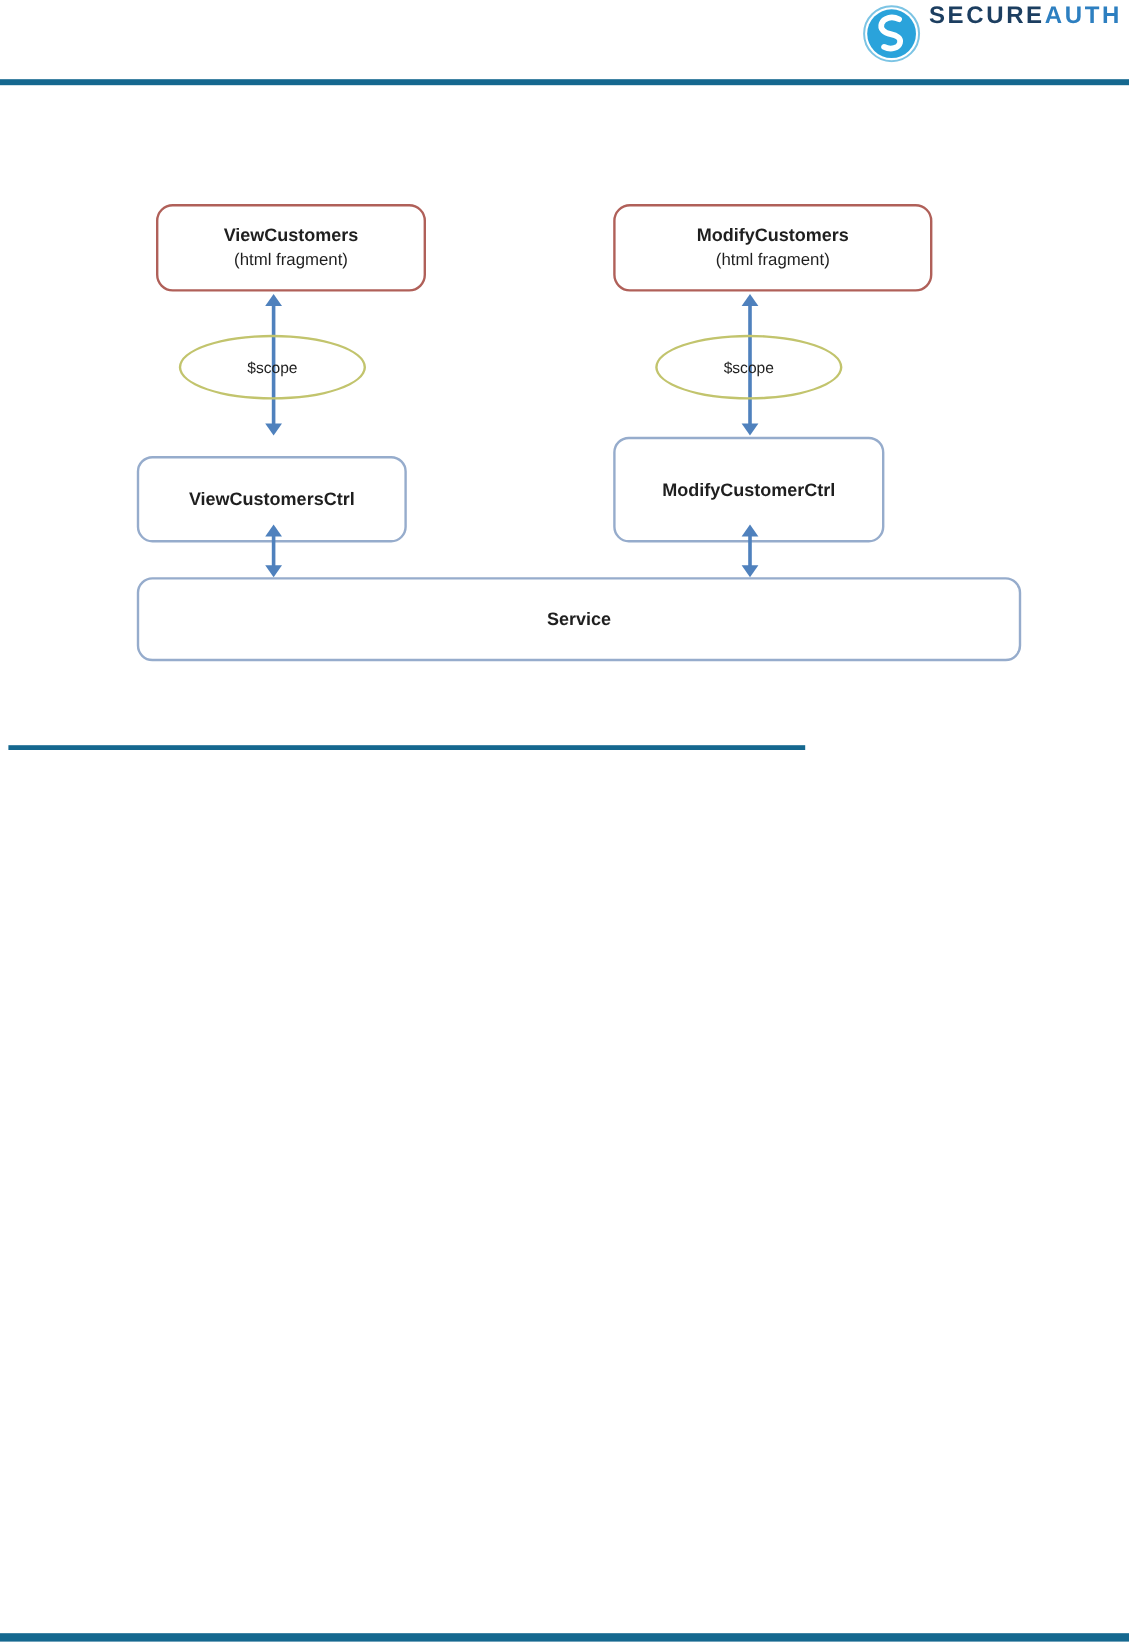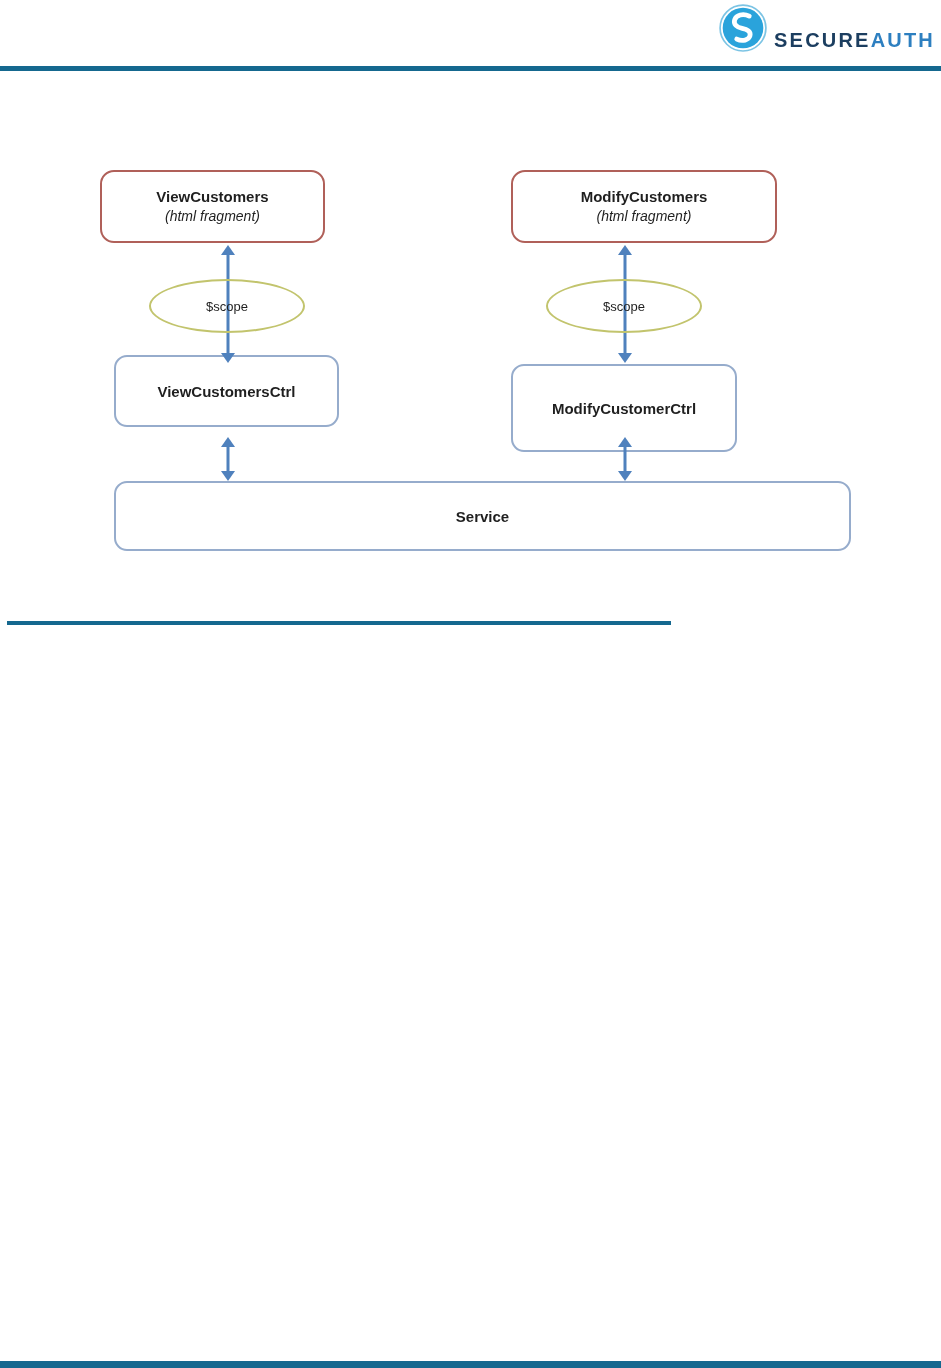--- a/index.html
+++ b/index.html
@@ -13,38 +13,38 @@
     --logo-circle:#2aa3db;
     --ink:#1f1f1f;
   }
   html,body{margin:0;padding:0;}
   body{
     width:941px;height:1368px;background:#ffffff;position:relative;
     font-family:"Liberation Sans", sans-serif;color:var(--ink);overflow:hidden;
   }
   
   .top-rule{position:absolute;left:0;top:66px;width:941px;height:5px;background:var(--rule);}
-  .brand{position:absolute;top:2px;right:6px;display:flex;align-items:flex-end;gap:6px;}
+  .brand{position:absolute;top:2px;right:6px;display:flex;align-items:flex-start;gap:6px;}
   .brand-icon{width:50px;height:50px;display:block;}
   .brand-text{font-size:20px;font-weight:bold;letter-spacing:2.2px;white-space:nowrap;}
   .brand-text .primary{color:var(--logo-primary);}
   .brand-text .secondary{color:var(--logo-secondary);}
   
   .shape{position:absolute;box-sizing:border-box;background:#ffffff;}
   .rbox{
     border:2px solid var(--view-border);border-radius:14px;
     display:flex;flex-direction:column;align-items:center;justify-content:center;
     text-align:center;line-height:1.35;
   }
   .bbox{
     border:2px solid var(--ctrl-border);border-radius:13px;
     display:flex;align-items:center;justify-content:center;text-align:center;
   }
   .box-title{font-weight:bold;font-size:15px;}
-  .box-sub{font-size:14px;font-style:italic;}
+  .box-sub{font-size:14px;}
   .ellipse{
     position:absolute;box-sizing:border-box;background:transparent;
     border:2px solid var(--scope-border);border-radius:50%;
     display:flex;align-items:center;justify-content:center;z-index:3;
   }
   .ellipse .scope-label{font-size:13px;position:relative;z-index:4;}
   
   .varrow{position:absolute;width:16px;z-index:2;}
   .varrow .shaft{
     position:absolute;left:50%;transform:translateX(-50%);
@@ -70,21 +70,21 @@
     <path d="M30 13.5 C24 10.5 17.5 12.5 16 17 C14.5 21.5 18.2 24.4 23.2 25.4 C28.2 26.4 31.7 28.4 30.7 32.4 C29.7 36.4 23.5 38.4 18 35.6" stroke="#ffffff" stroke-width="4.6" fill="none" stroke-linecap="round"></path>
   </svg>
   <div class="brand-text">
     <span class="primary">SECURE</span><span class="secondary">AUTH</span>
   </div>
 </div>
 <div class="top-rule"></div>
 
 <div>
 
-  <div class="shape rbox" style="left:100px;top:170px;width:225px;height:73px;">
+  <div class="shape rbox" style="left:130px;top:170px;width:225px;height:73px;">
     <div class="box-title">ViewCustomers</div>
     <div class="box-sub">(html fragment)</div>
   </div>
   <div class="shape rbox" style="left:511px;top:170px;width:266px;height:73px;">
     <div class="box-title">ModifyCustomers</div>
     <div class="box-sub">(html fragment)</div>
   </div>
 
   <div class="ellipse" style="left:149px;top:279px;width:156px;height:54px;">
     <span class="scope-label">$scope</span>
@@ -97,21 +97,21 @@
     <div class="head up"></div>
       <div class="shaft"></div>
       <div class="head down"></div>
   </div>
   <div class="varrow" style="left:617px;top:245px;height:118px;">
     <div class="head up"></div>
       <div class="shaft"></div>
       <div class="head down"></div>
   </div>
 
-  <div class="shape bbox" style="left:114px;top:355px;width:225px;height:72px;">
+  <div class="shape bbox" style="left:114px;top:380px;width:225px;height:72px;">
     <div class="box-title">ViewCustomersCtrl</div>
   </div>
   <div class="shape bbox" style="left:511px;top:364px;width:226px;height:88px;">
     <div class="box-title">ModifyCustomerCtrl</div>
   </div>
 
   <div class="varrow" style="left:220px;top:437px;height:44px;">
     <div class="head up"></div>
       <div class="shaft"></div>
       <div class="head down"></div>

